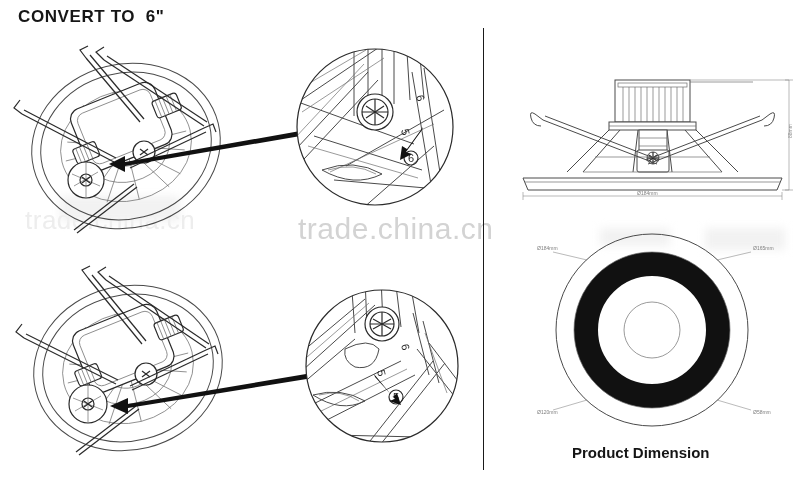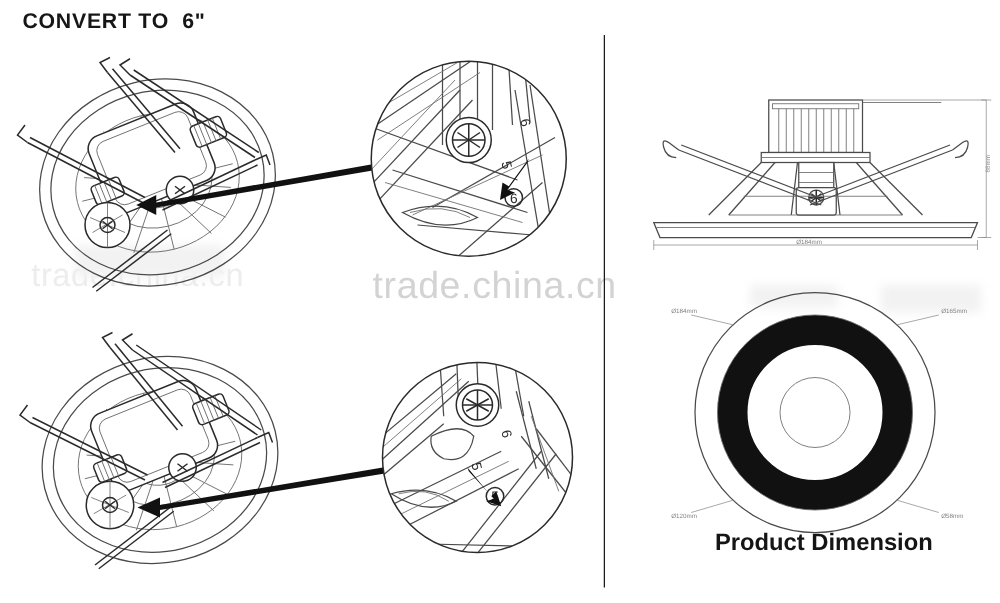--- a/index.html
+++ b/index.html
@@ -84,22 +84,22 @@
   }
   .dim-txt-v {
     font-family: "Liberation Sans", sans-serif;
     font-size: 5px;
     fill: #909090;
   }
 
   #product-dimension-label {
     position: absolute;
     left: 572px;
-    top: 424px;
-    font-size: 19px;
+    top: 444px;
+    font-size: 15px;
     font-weight: bold;
     color: #151515;
     white-space: nowrap;
   }
 
   .blur-smudge {
     position: absolute;
     background: #f2f2f2;
     filter: blur(4px);
     pointer-events: none;

